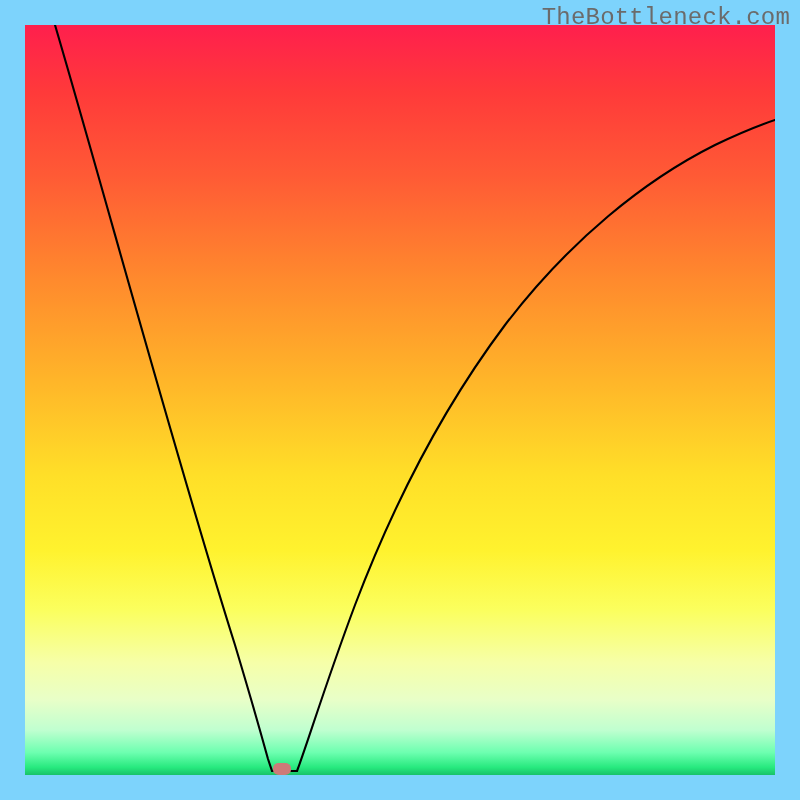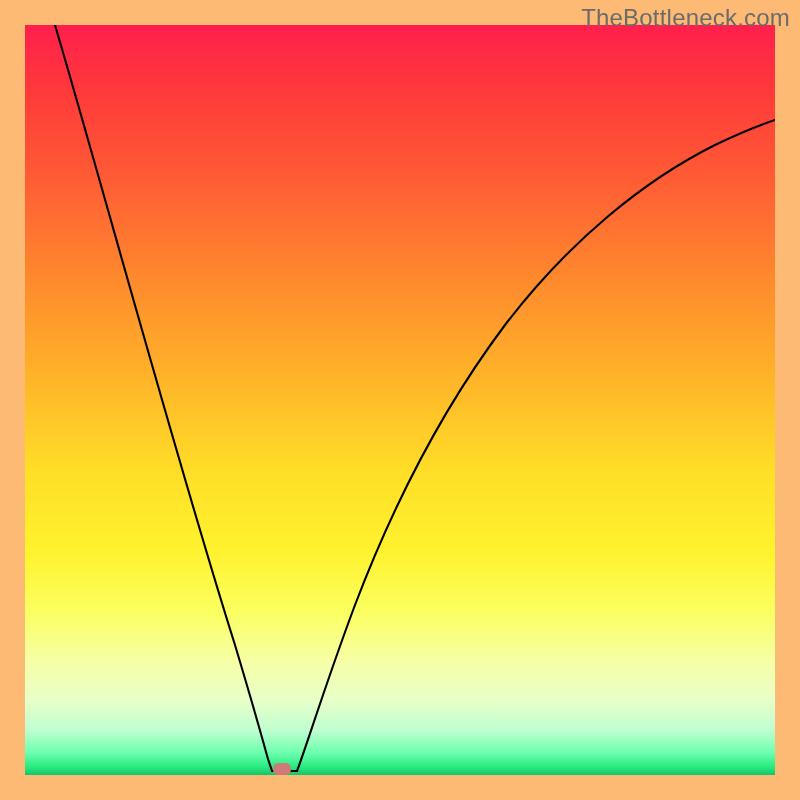--- a/index.html
+++ b/index.html
@@ -7,21 +7,22 @@
     padding: 0;
     width: 800px;
     height: 800px;
     background: #000;
     font-family: Arial, Helvetica, sans-serif;
     overflow: hidden;
   }
   .frame {
     position: absolute;
     inset: 0;
-    background: #fdba74;
+    background: #7dd3fc;
+    font-family: Liberation Mono, monospace;
   }
   .plot-area {
     position: absolute;
     left: 25px;
     top: 25px;
     width: 750px;
     height: 750px;
     background: linear-gradient(
       to bottom,
       #ff1f4d 0%,

